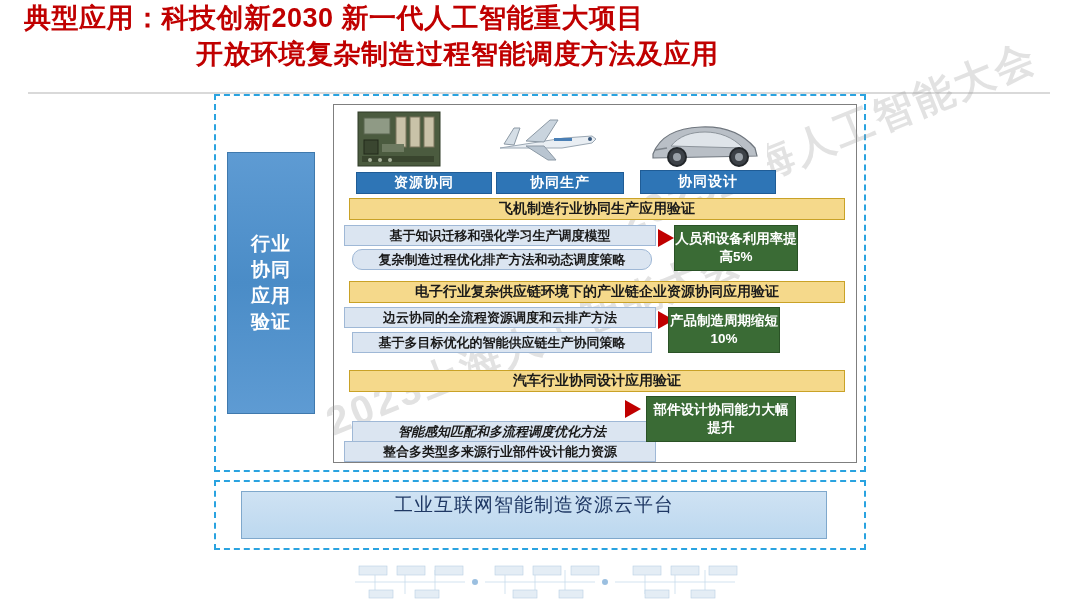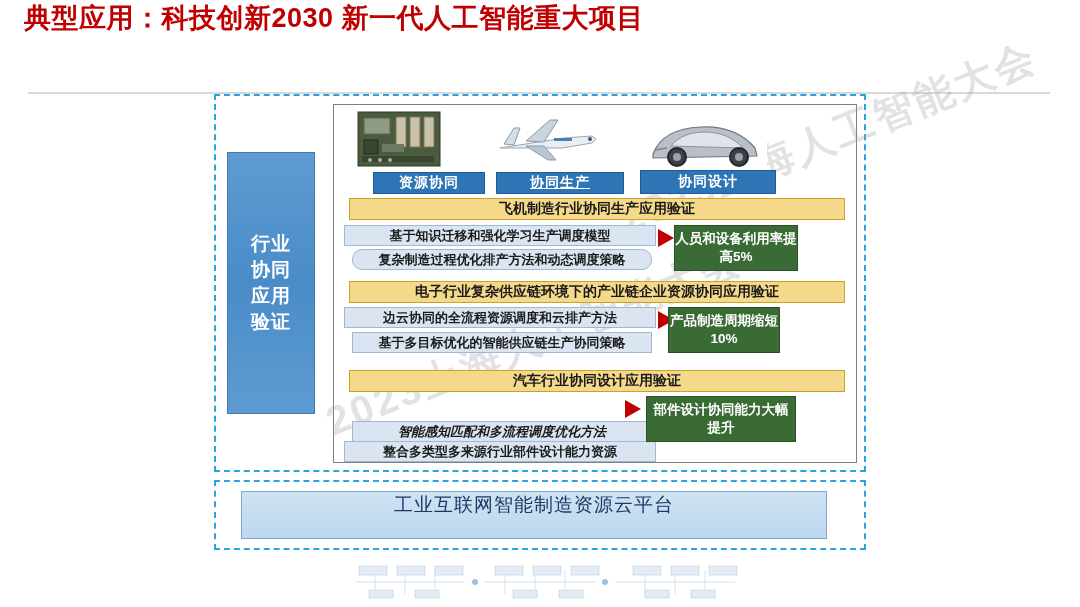--- a/index.html
+++ b/index.html
@@ -99,22 +99,22 @@
     border: 1px solid #1f5c96;
     box-sizing: border-box;
     color: #ffffff;
     font-size: 14px;
     font-weight: bold;
     display: flex;
     align-items: center;
     justify-content: center;
     letter-spacing: 1px;
   }
-  #cat-1 { left: 356px; top: 172px; width: 112px; margin-left: 17px; }
-  #cat-2 { left: 496px; top: 172px; width: 128px; text-decoration: underline; }
+  #cat-1 { left: 356px; top: 172px; width: 136px; }
+  #cat-2 { left: 496px; top: 172px; width: 128px; }
   #cat-3 { left: 640px; top: 170px; width: 136px; height: 24px; background:#2e75b6; }
 
   
   .app-bar {
     position: absolute;
     height: 22px;
     background: #f5d98b;
     border: 1px solid #c9a227;
     box-sizing: border-box;
     color: #1a1a1a;
@@ -218,20 +218,21 @@
     letter-spacing: 3px;
   }
   #wm-1 { left: 612px; top: 196px; }
   #wm-2 { left: 318px; top: 398px; }
 </style>
 </head>
 <body>
 
 <div class="title-block">
   <div class="title-line l1">典型应用：科技创新2030 新一代人工智能重大项目</div>
+  <div class="title-line l2">开放环境复杂制造过程智能调度方法及应用</div>
 </div>
 <div class="title-rule"></div>
 
 <div class="dash-frame" id="frame-top"></div>
 <div class="dash-frame" id="frame-bottom"></div>
 <div class="inner-frame"></div>
 
 <div class="watermark" id="wm-1">2023上海人工智能大会</div>
 <div class="watermark" id="wm-2">2023上海人工智能大会</div>
 

